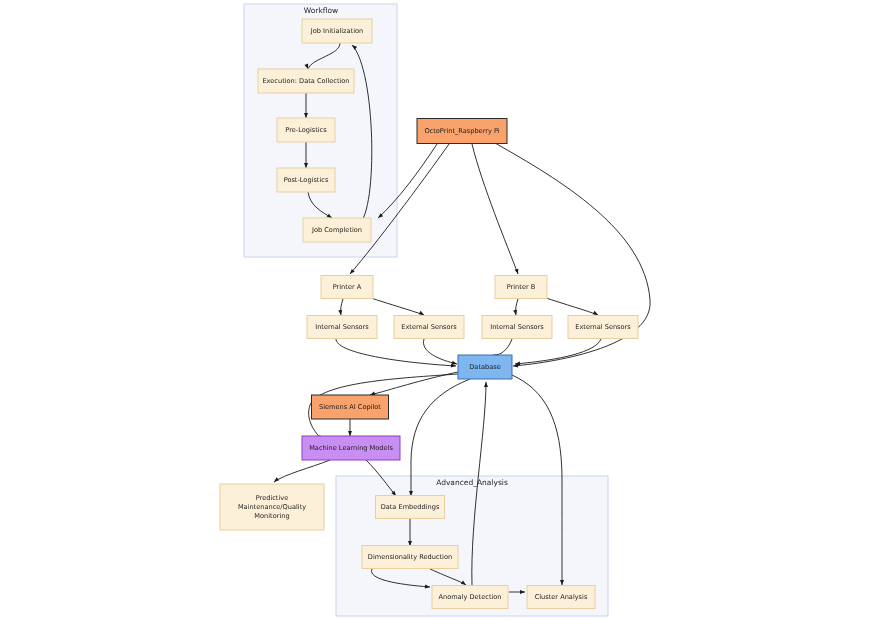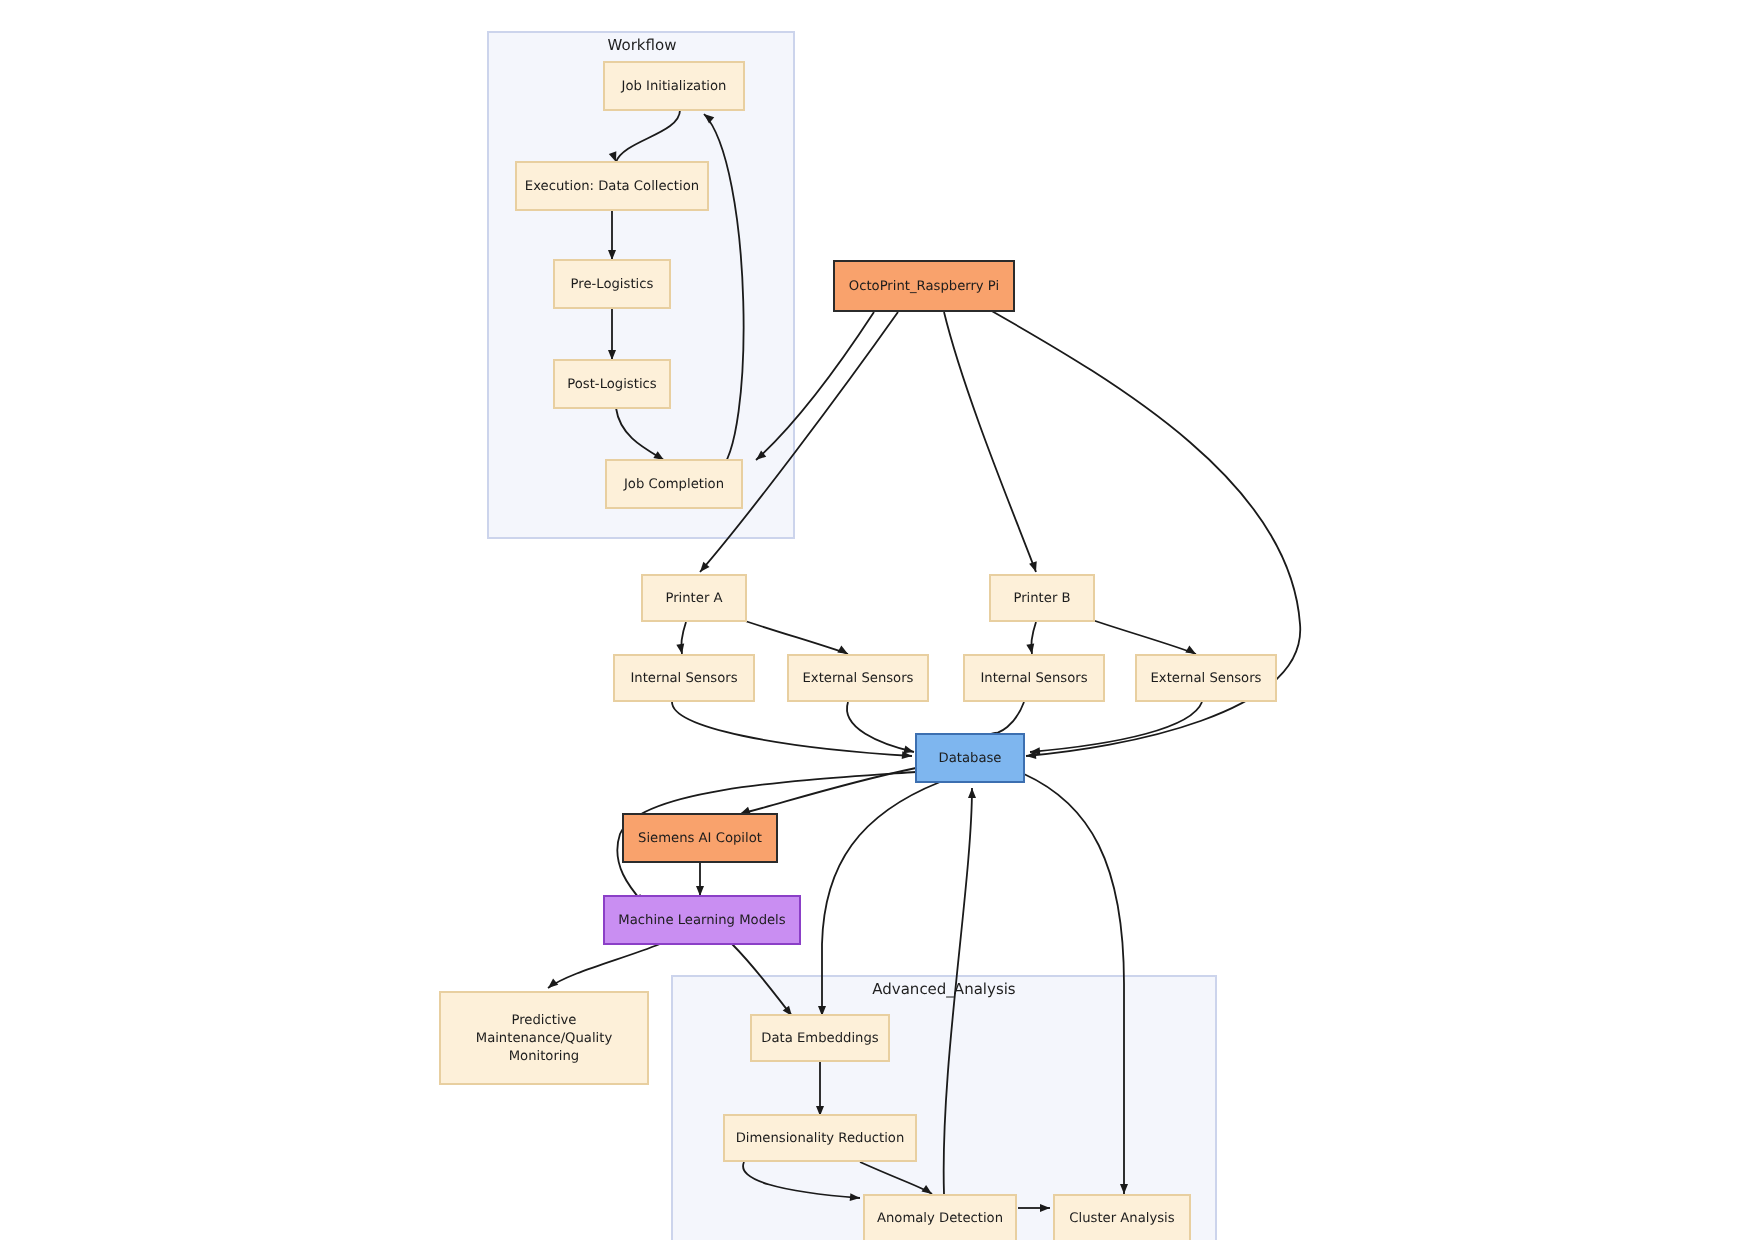--- a/index.html
+++ b/index.html
@@ -9,21 +9,21 @@
   }
   body {
     width: 871px;
     height: 620px;
     font-family: "DejaVu Sans", "Liberation Sans", sans-serif;
     overflow: hidden;
     position: relative;
   }
   #diagram-root {
     position: absolute;
-    top: 12px; left: 0;
+    top: 0; left: 0;
     width: 871px;
     height: 524px;
   }
   svg.graph {
     display: block;
     width: 871px;
     height: 620px;
   }
   .cluster-rect {
     fill: #f4f6fc;

